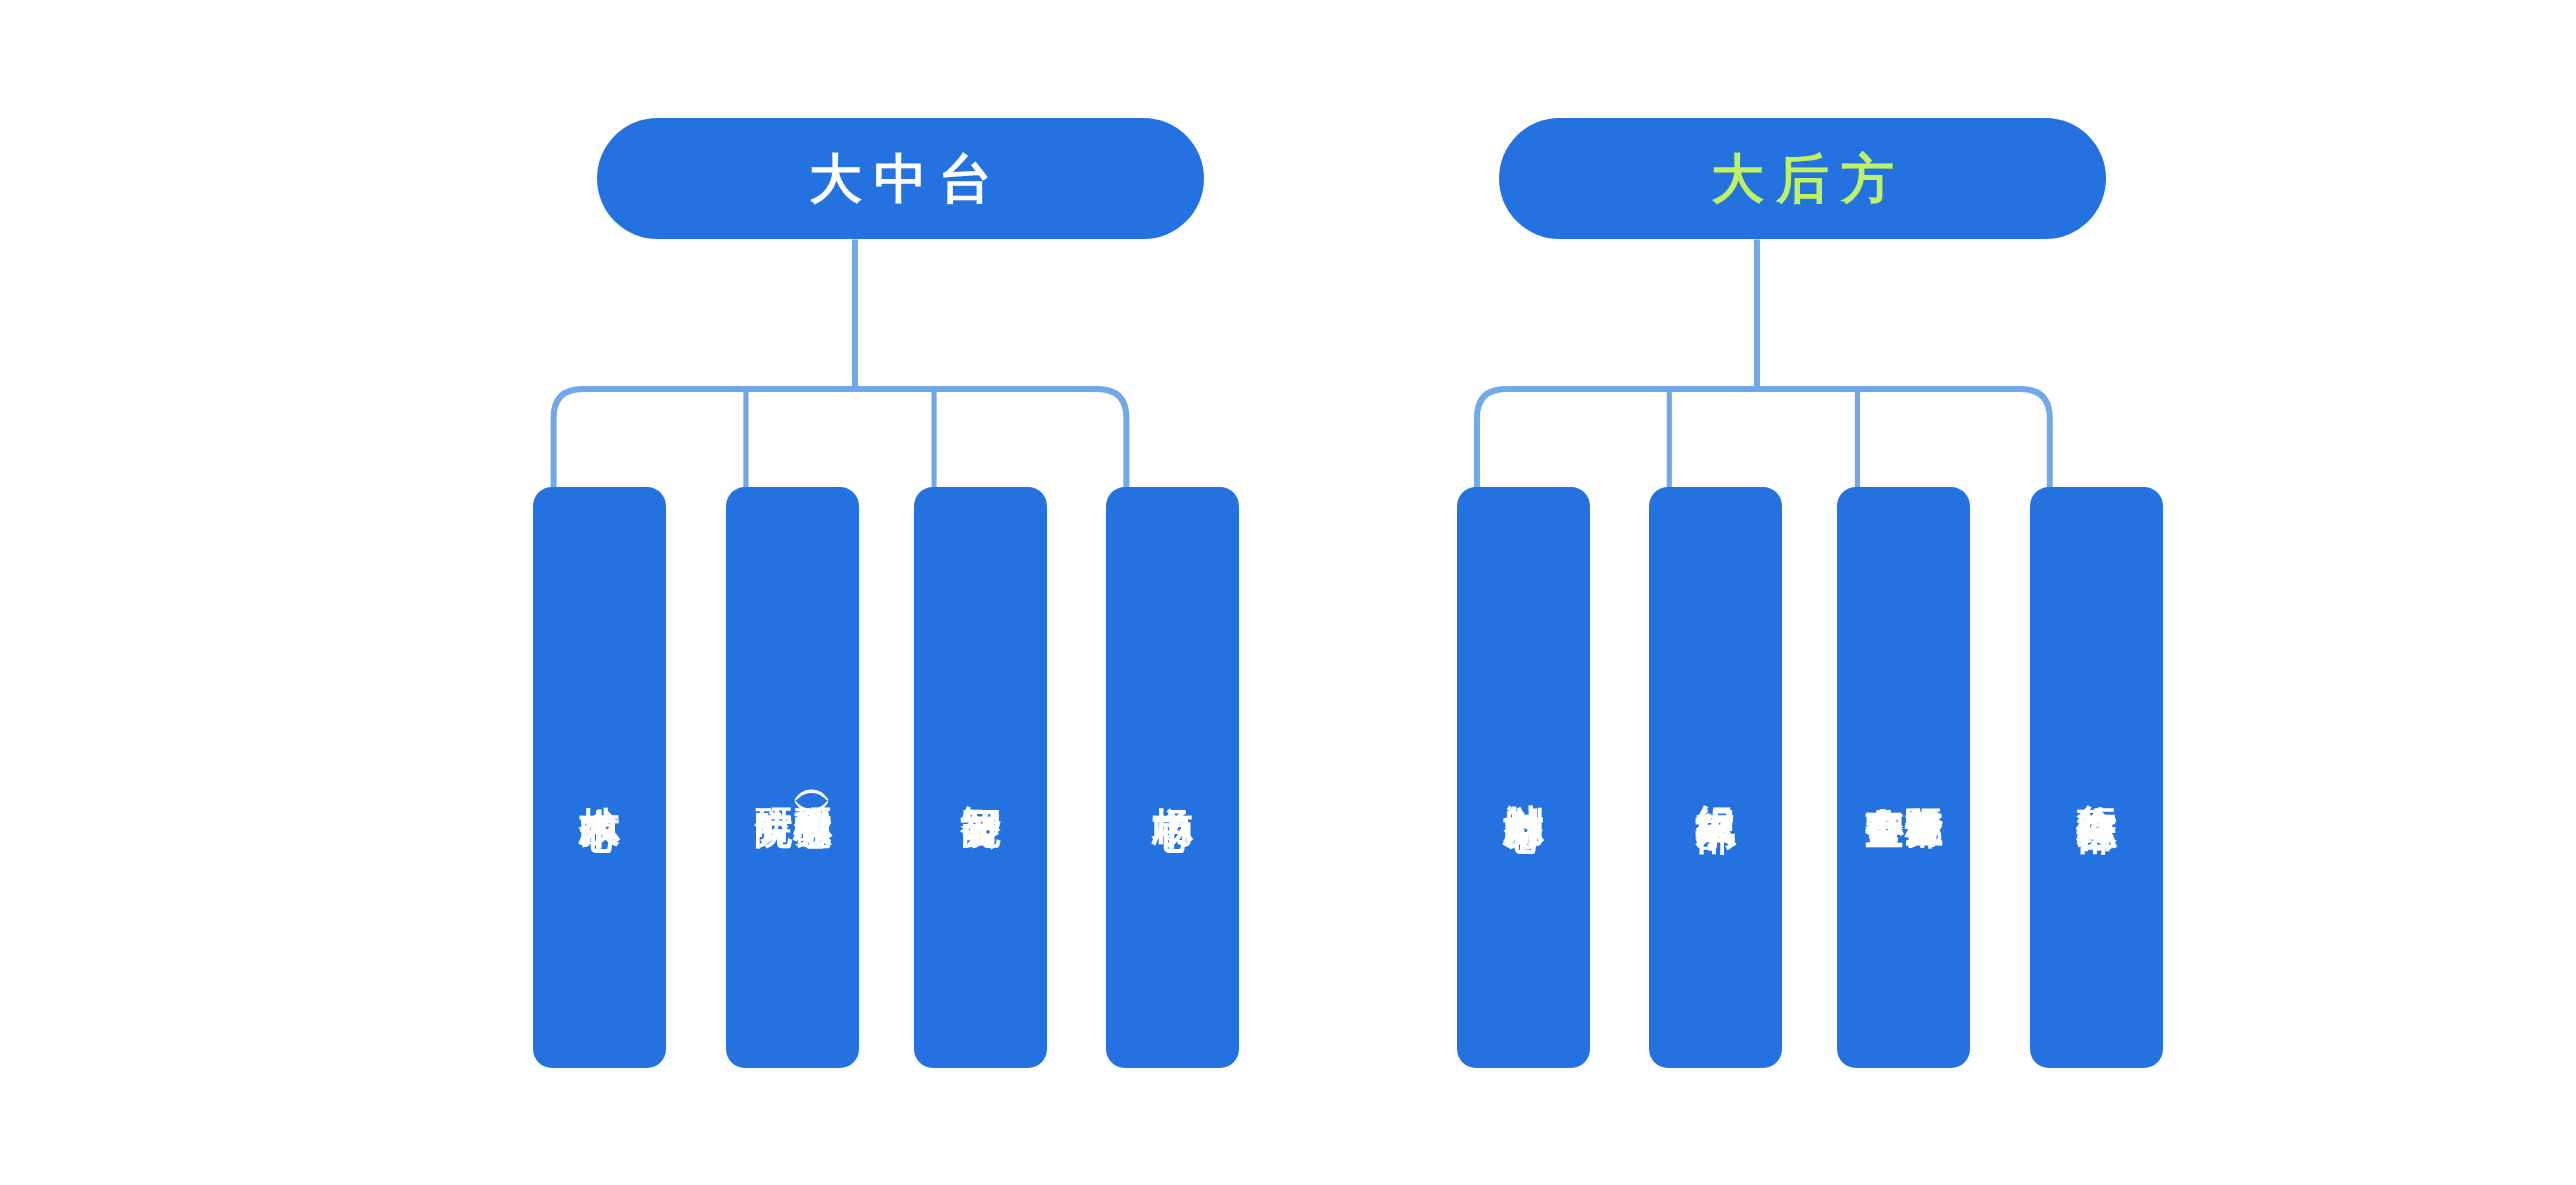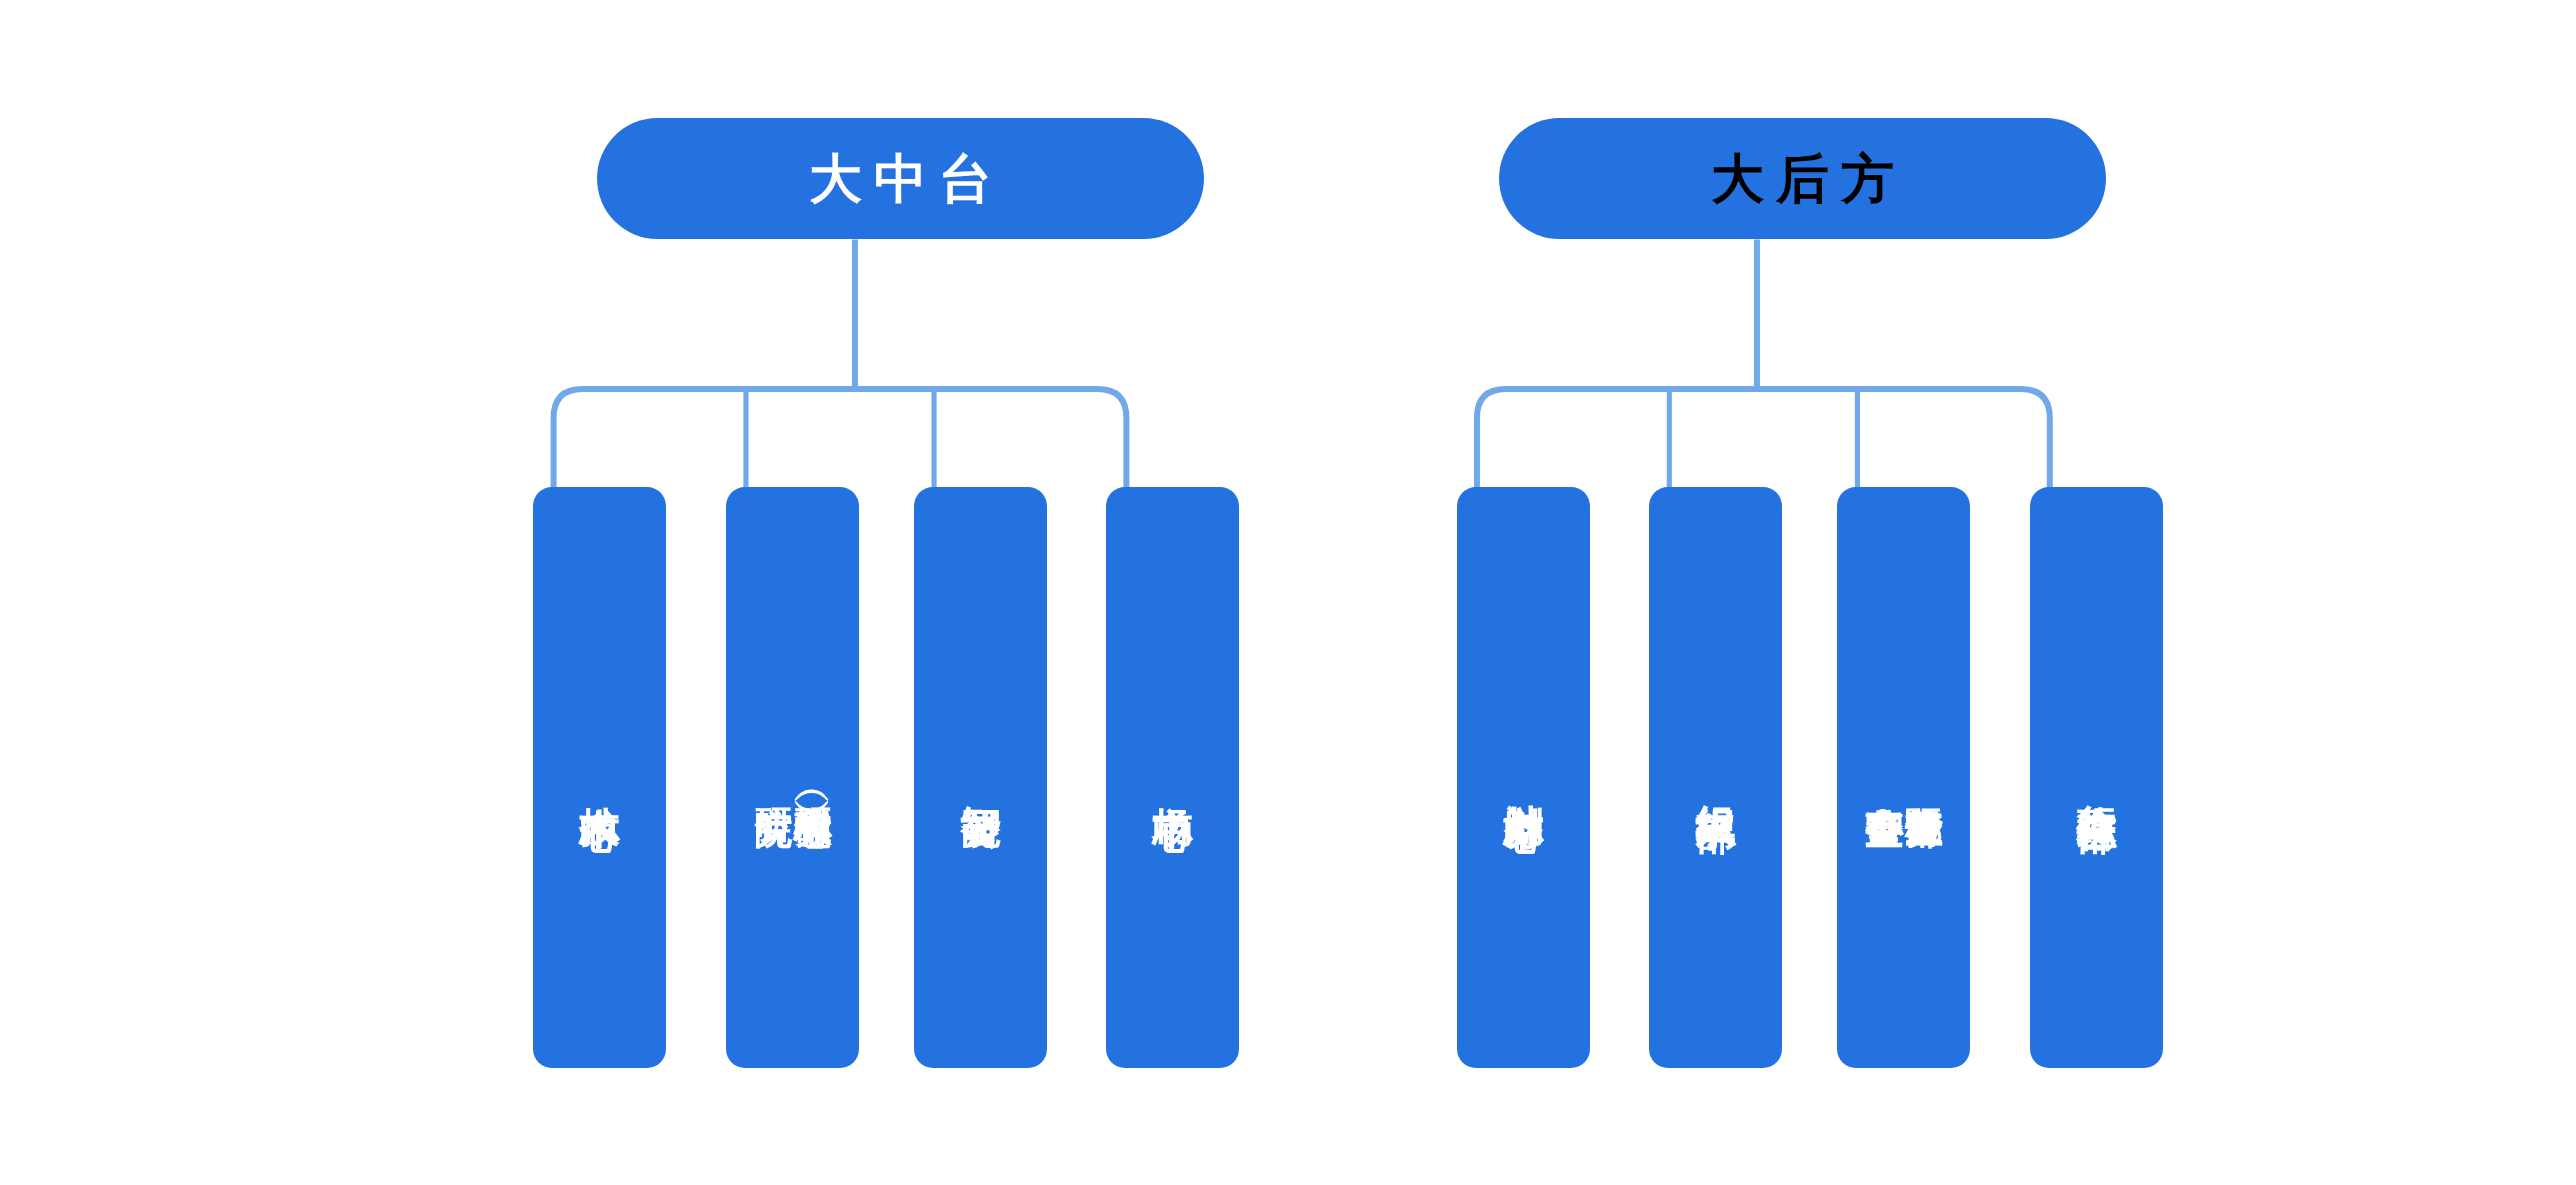--- a/index.html
+++ b/index.html
@@ -117,21 +117,21 @@
         <div class="leaf-box" title="智能公司" style="left: 868px; top: 487px; width: 133px; height: 581px; background: rgb(36, 114, 224); color: rgb(255, 255, 255);">
           <span class="leaf-col">智能公司</span>
         </div>
         <div class="leaf-box" title="市场中心" style="left: 1060px; top: 487px; width: 133px; height: 581px; background: rgb(36, 114, 224); color: rgb(255, 255, 255);">
           <span class="leaf-col">市场中心</span>
         </div>
       </div>
   </div>
 
   <div class="org-group" id="group-1">
-    <div class="root-pill" id="pill-1" style="left: 1453px; top: 118px; width: 607px; height: 121px; background: rgb(36, 114, 224); color: #000000;">
+    <div class="root-pill" id="pill-1" style="left: 1453px; top: 118px; width: 607px; height: 121px; background: rgb(36, 114, 224); color: #bef264;">
       <span class="root-pill-label">大后方</span>
     </div>
     <div class="leaf-row" id="leaves-1">
         <div class="leaf-box" title="计划财务中心" style="left: 1411px; top: 487px; width: 133px; height: 581px; background: rgb(36, 114, 224); color: rgb(255, 255, 255);">
           <span class="leaf-col">计划财务中心</span>
         </div>
         <div class="leaf-box" title="组织人事部" style="left: 1603px; top: 487px; width: 133px; height: 581px; background: rgb(36, 114, 224); color: rgb(255, 255, 255);">
           <span class="leaf-col">组织人事部</span>
         </div>
         <div class="leaf-box two-col" title="董事会办公室暨监督检查部" style="left: 1791px; top: 487px; width: 133px; height: 581px; background: rgb(36, 114, 224); color: rgb(255, 255, 255);">

